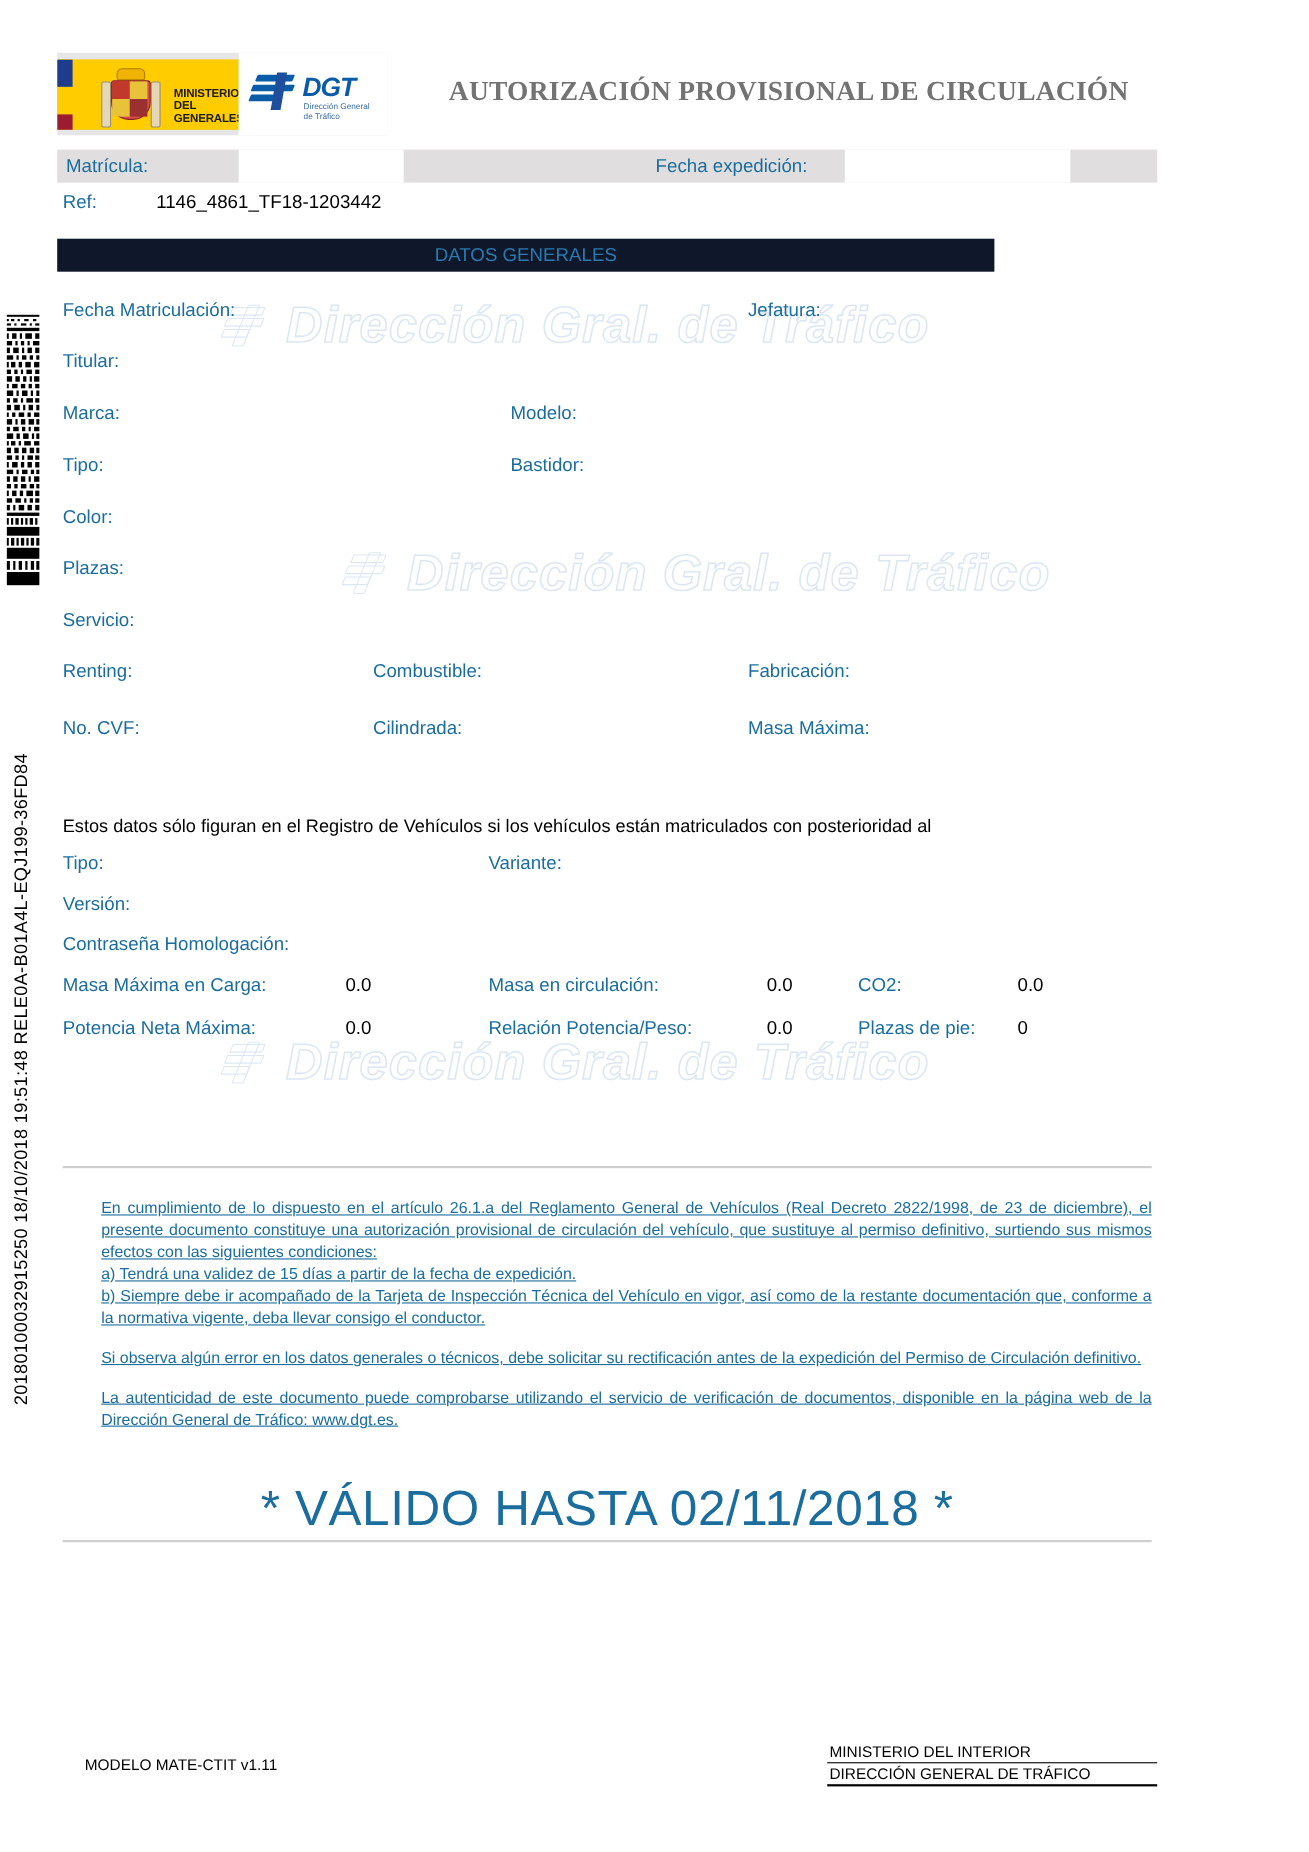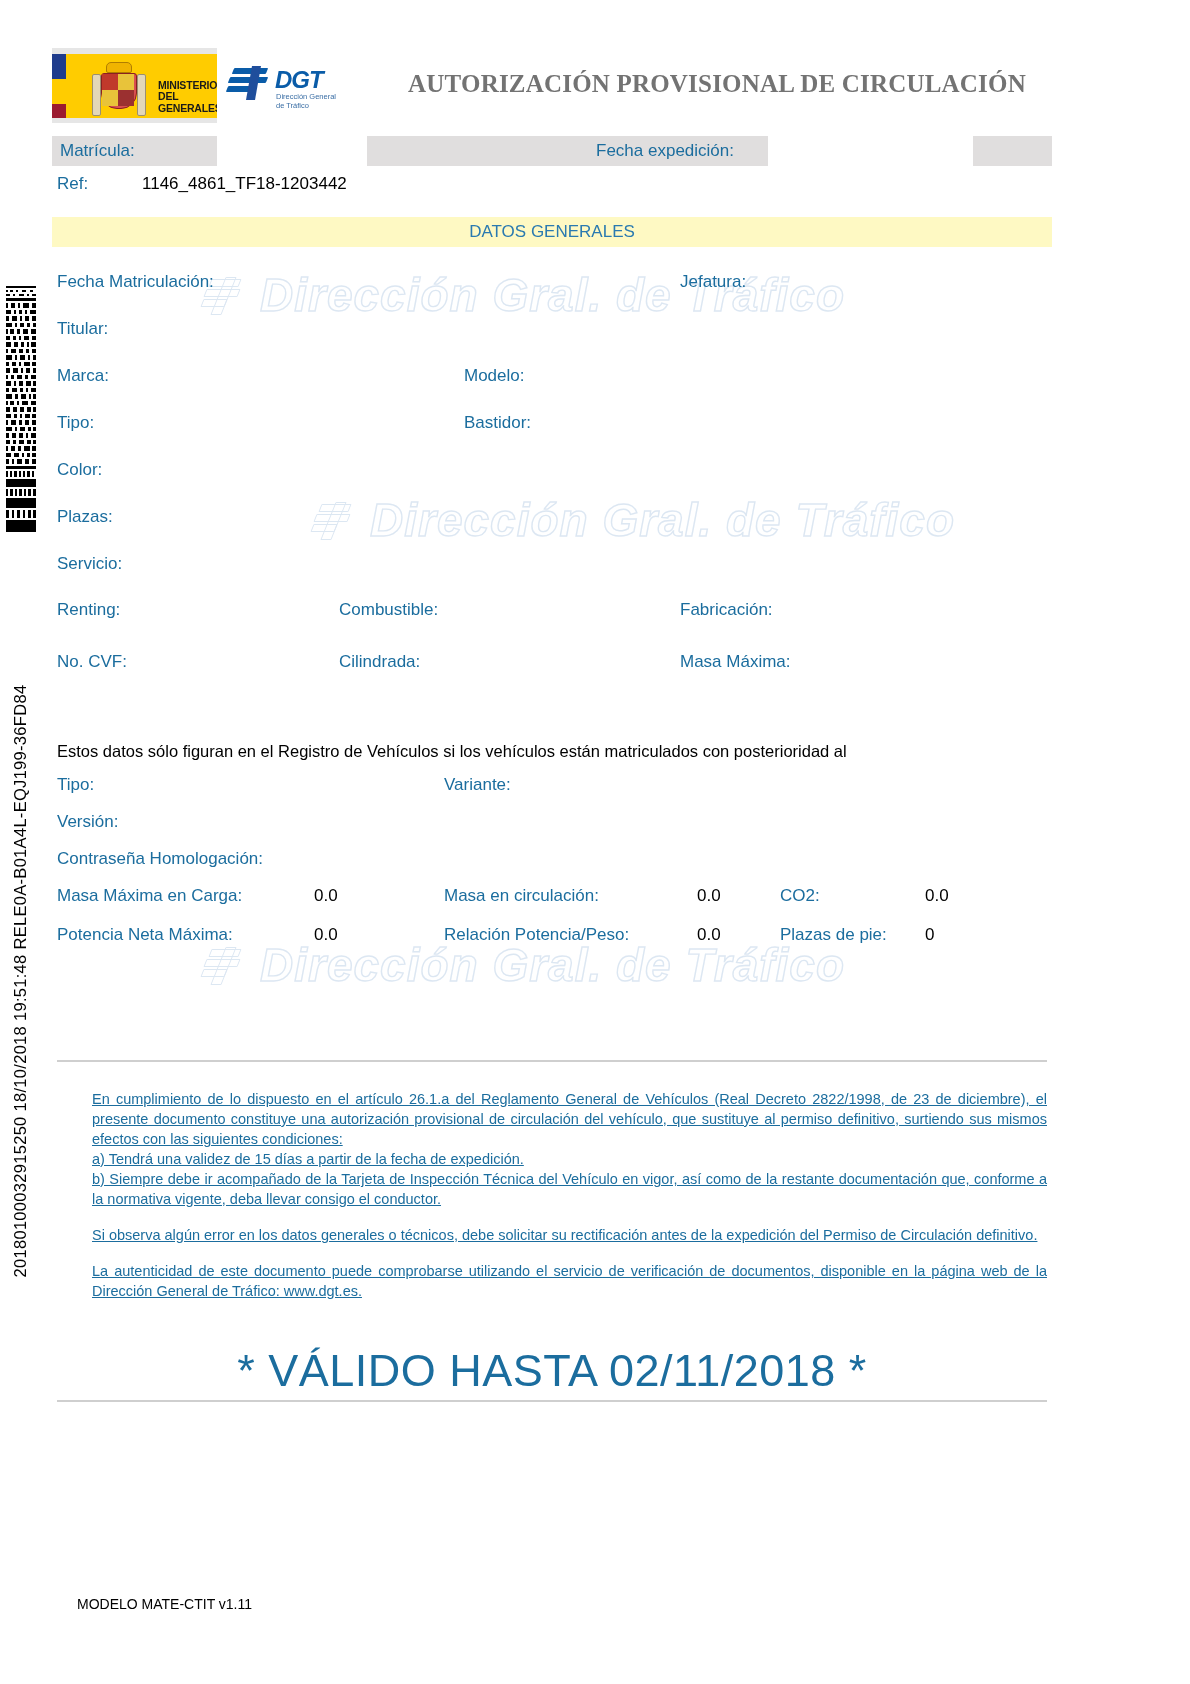--- a/index.html
+++ b/index.html
@@ -228,23 +228,23 @@
   }
   .ref-row .val {
     position: absolute; left: 90px; top: 0;
     font-size: 17px; color: #000000;
   }
 
   
   .sec {
     position: absolute;
     left: 0;
-    width: 1000px;
+    width: 852px;
     height: 30px;
-    background: #fef9c3;
+    background: #0f172a;
     color: #2a7ab0;
     font-size: 17px;
     text-align: center;
     line-height: 30px;
   }
   .sec.general { top: 217px; }
   .sec.tecnicos { top: 709px; }
 
   
   .field {
@@ -675,15 +675,19 @@
       <p>En cumplimiento de lo dispuesto en el artículo 26.1.a del Reglamento General de Vehículos (Real Decreto 2822/1998, de 23 de diciembre), el presente documento constituye una autorización provisional de circulación del vehículo, que sustituye al permiso definitivo, surtiendo sus mismos efectos con las siguientes condiciones:</p>
       <p>a) Tendrá una validez de 15 días a partir de la fecha de expedición.</p>
       <p>b) Siempre debe ir acompañado de la Tarjeta de Inspección Técnica del Vehículo en vigor, así como de la restante documentación que, conforme a la normativa vigente, deba llevar consigo el conductor.</p>
       <p class="gap">Si observa algún error en los datos generales o técnicos, debe solicitar su rectificación antes de la expedición del Permiso de Circulación definitivo.</p>
       <p class="gap">La autenticidad de este documento puede comprobarse utilizando el servicio de verificación de documentos, disponible en la página web de la Dirección General de Tráfico: www.dgt.es.</p>
     </div>
 
     <div class="valid">* VÁLIDO HASTA 02/11/2018 *</div>
 
     <div class="footer-left">MODELO MATE-CTIT v1.11</div>
+    <div class="footer-right">
+      <div class="fr-line top">MINISTERIO DEL INTERIOR</div>
+      <div class="fr-line bot">DIRECCIÓN GENERAL DE TRÁFICO</div>
+    </div>
 
   </div>
 </div>
 
 </body></html>

